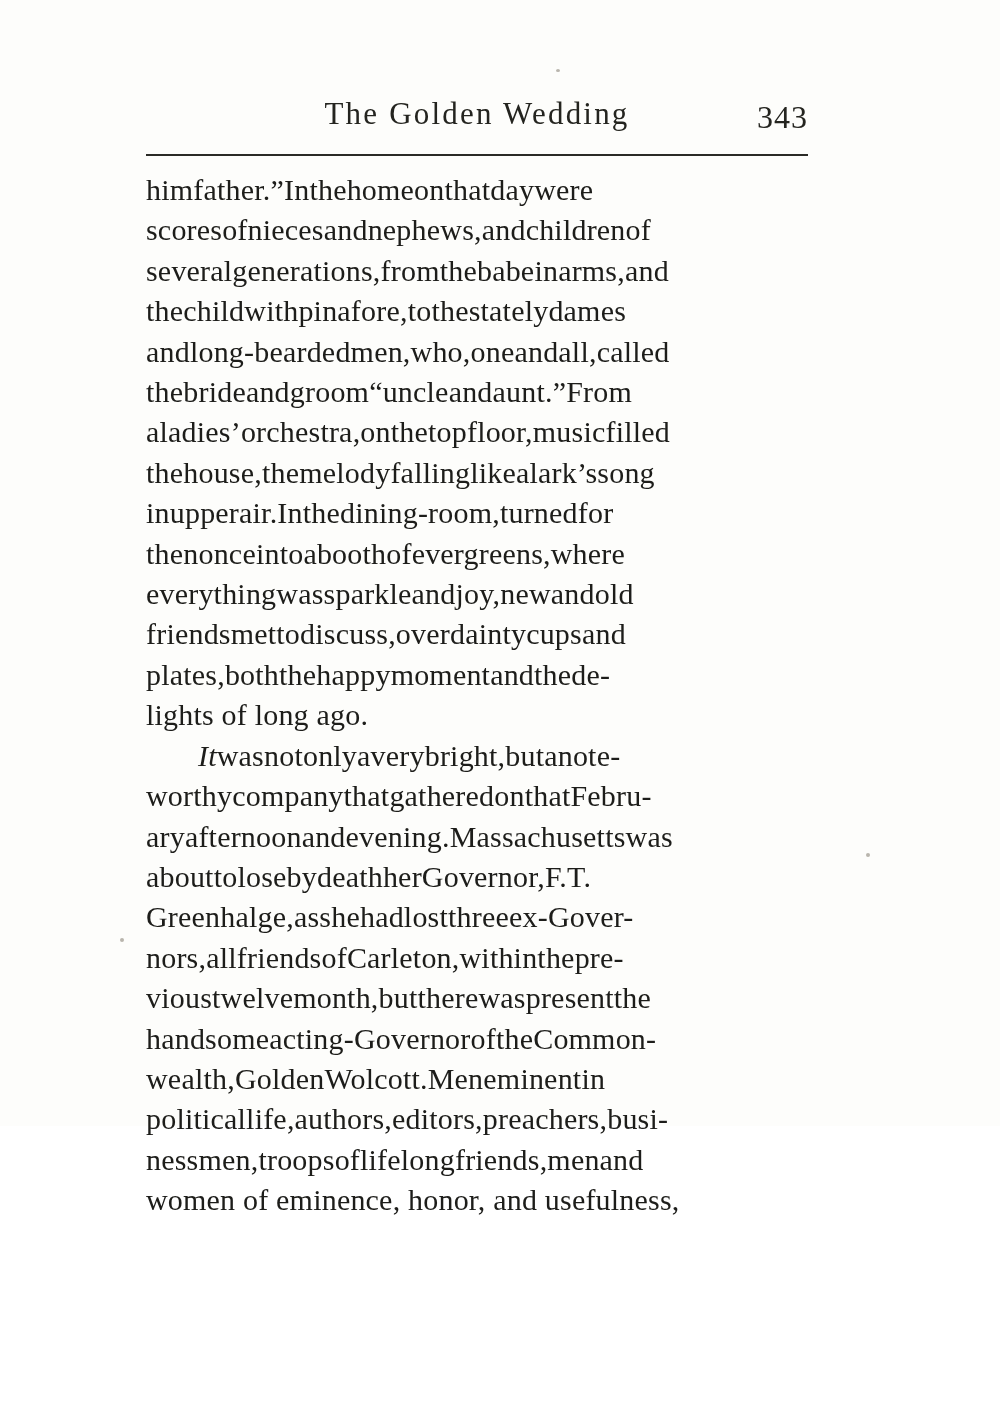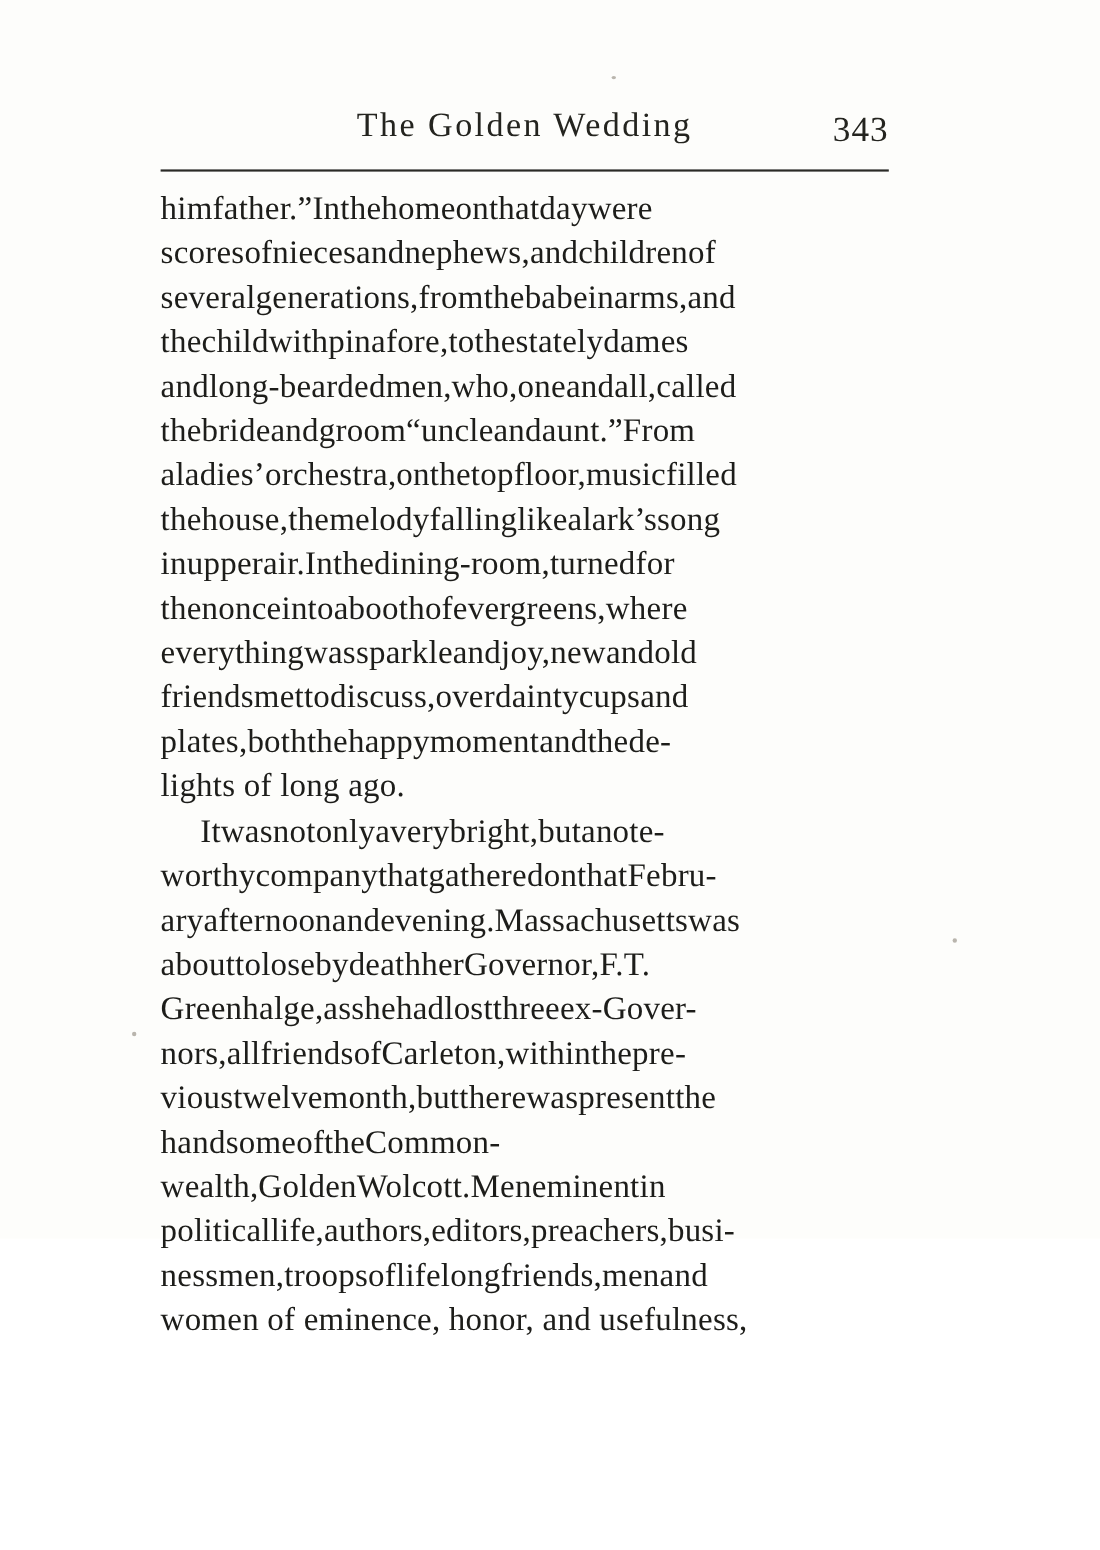--- a/index.html
+++ b/index.html
@@ -239,21 +239,21 @@
             <span>happy</span>
             <span>moment</span>
             <span>and</span>
             <span>the</span>
             <span>de-</span>
           </div>
           <div class="line">lights of long ago.</div>
         </div>
         <div>
           <div class="line just">
-            <span style="margin-left: 36px;">It</span>
+            <span style="margin-left: 52px; font-style: italic;">It</span>
             <span>was</span>
             <span>not</span>
             <span>only</span>
             <span>a</span>
             <span>very</span>
             <span>bright,</span>
             <span>but</span>
             <span>a</span>
             <span>note-</span>
           </div>
@@ -308,20 +308,21 @@
             <span>vious</span>
             <span>twelvemonth,</span>
             <span>but</span>
             <span>there</span>
             <span>was</span>
             <span>present</span>
             <span>the</span>
           </div>
           <div class="line just">
             <span>handsome</span>
+            <span>acting-Governor</span>
             <span>of</span>
             <span>the</span>
             <span>Common-</span>
           </div>
           <div class="line just">
             <span>wealth,</span>
             <span>Golden</span>
             <span>Wolcott.</span>
             <span>Men</span>
             <span>eminent</span>

